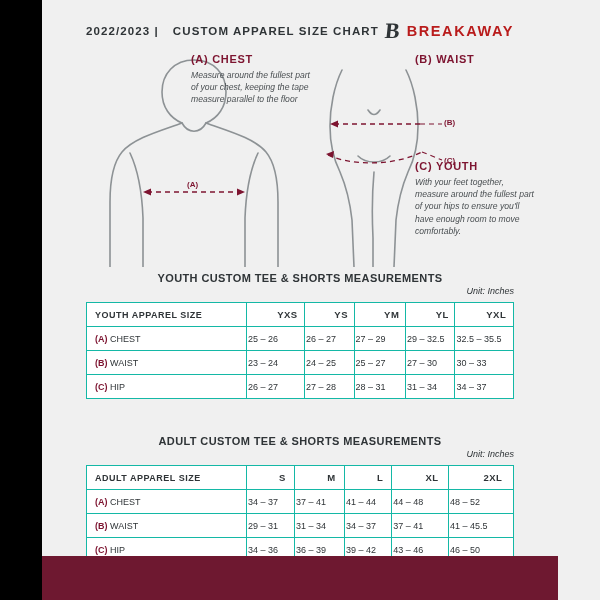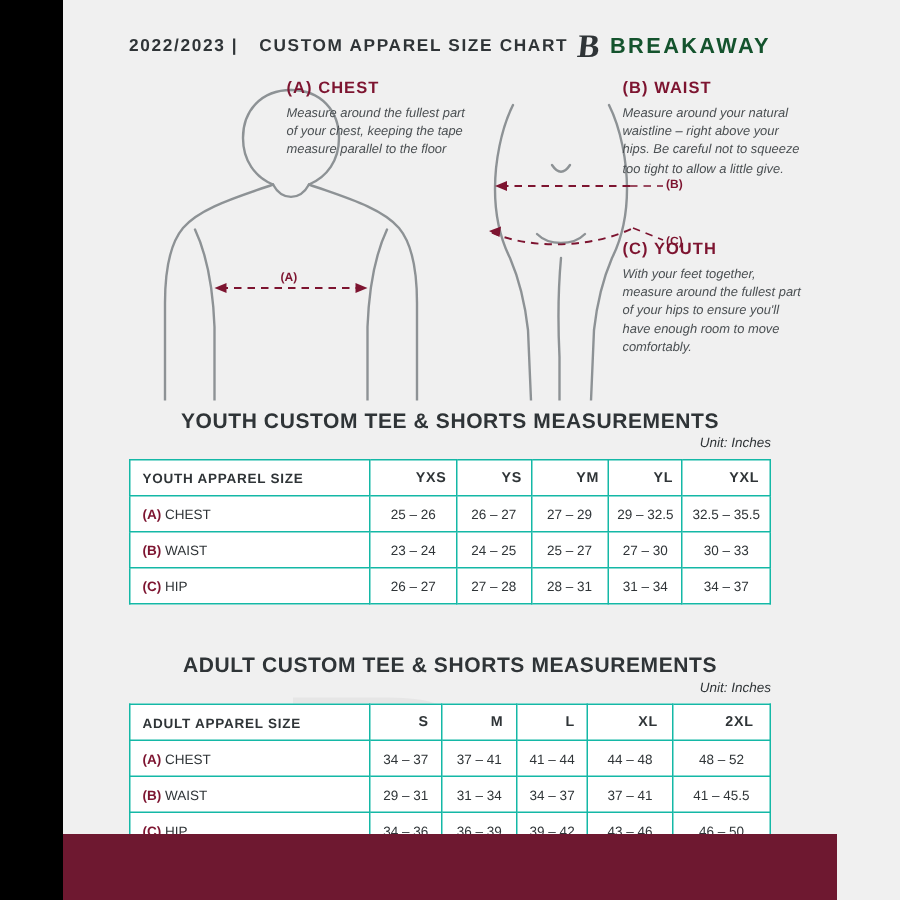--- a/index.html
+++ b/index.html
@@ -73,21 +73,21 @@
     font-weight: bold;
     font-size: 22px;
     color: #2f3437;
     line-height: 1;
     transform: skewX(-6deg);
   }
   .brand-name {
     font-size: 14.5px;
     font-weight: bold;
     letter-spacing: 1.6px;
-    color: #14532d;
+    color: #b91c1c;
   }
 
   
   .diagram {
     position: absolute;
     left: 0;
     top: 52px;
     width: 516px;
     height: 215px;
   }
@@ -111,21 +111,21 @@
     position: absolute;
     font-size: 8px;
     font-weight: bold;
     color: #7d1430;
   }
 
   
   .tbl-block { position: absolute; left: 44px; width: 428px; }
   .tbl-title {
     text-align: center;
-    font-size: 14px;
+    font-size: 11px;
     font-weight: bold;
     letter-spacing: 0.4px;
     color: #2f3437;
   }
   .tbl-sub {
     text-align: right;
     font-size: 9px;
     font-style: italic;
     color: #2f3437;
     margin-top: 2px;
@@ -141,21 +141,21 @@
     height: 21px;
     font-size: 9px;
     color: #2f3437;
   }
   th.first, td.first {
     text-align: left;
     padding-left: 8px;
     width: 150px;
   }
   th { font-weight: bold; letter-spacing: 0.5px; padding-left: 25px; }
-  td { text-align: center; }
+  td { }
   th.ch { text-align: center; font-size: 9.5px; }
   .rowlabel-code {
     color: #7d1430;
     font-weight: bold;
   }
   .rowlabel-txt { color: #2f3437; }
 
   
   .footer {
     position: absolute;
@@ -230,21 +230,20 @@
       <span class="lbl" style="left:402px; top:66px;">(B)</span>
       <span class="lbl" style="left:402px; top:104px;">(C)</span>
 
       <div class="txt-block" style="left:149px; top:1px; width:120px;">
         <div class="txt-head">(A) CHEST</div>
         <div class="txt-body">Measure around the fullest part of your chest, keeping the tape measure parallel to the floor</div>
       </div>
 
       <div class="txt-block" style="left:373px; top:1px; width:122px;">
         <div class="txt-head">(B) WAIST</div>
-        <div class="txt-body">Measure around your natural waistline – right above your hips. Be careful not to squeeze too tight to allow a little give.</div>
       </div>
 
       <div class="txt-block" style="left:373px; top:108px; width:122px;">
         <div class="txt-head">(C) YOUTH</div>
         <div class="txt-body">With your feet together, measure around the fullest part of your hips to ensure you'll have enough room to move comfortably.</div>
       </div>
     </div>
 
     <div class="tbl-block" style="top:272px;">
       <div class="tbl-title">YOUTH CUSTOM TEE &amp; SHORTS MEASUREMENTS</div>

